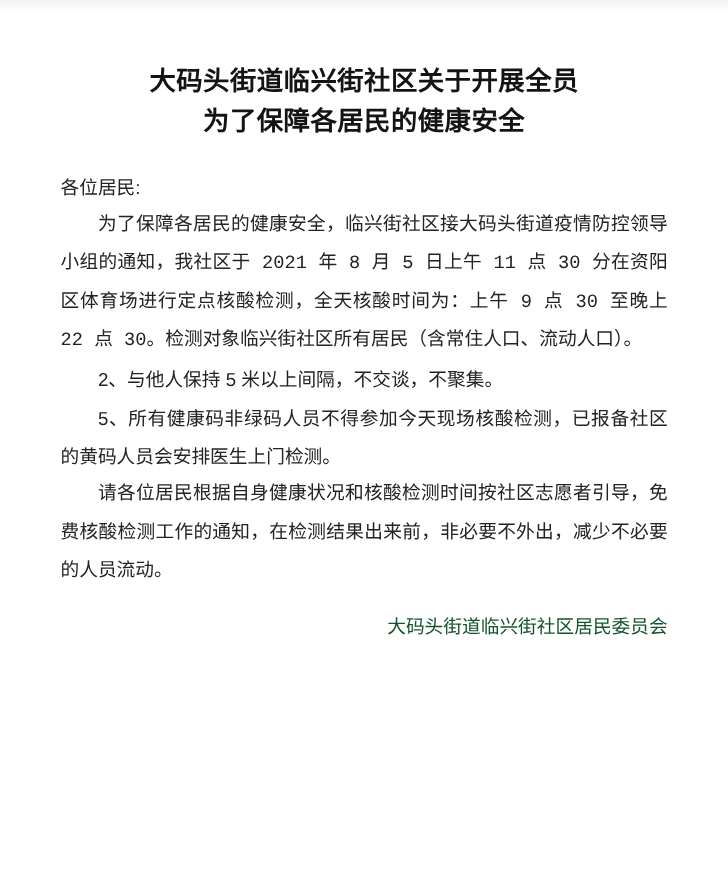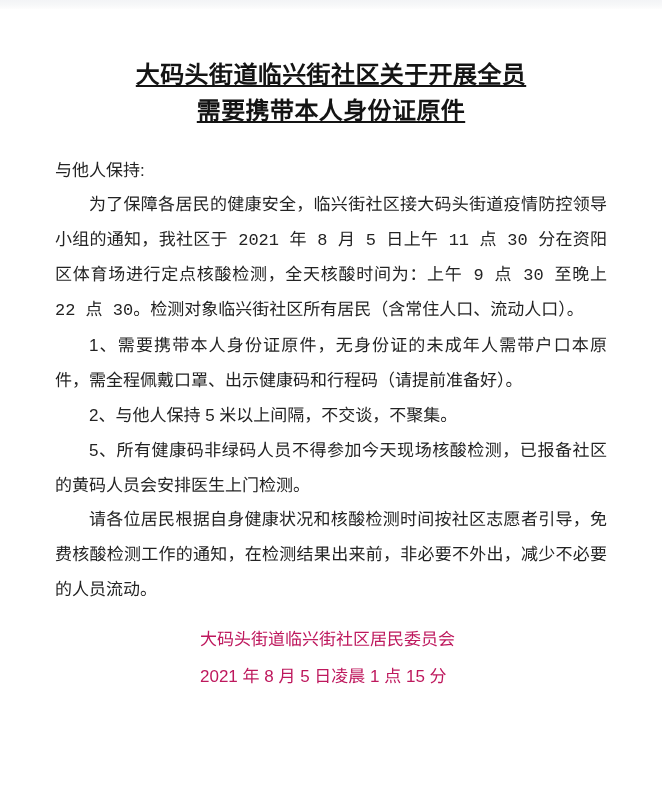--- a/index.html
+++ b/index.html
@@ -41,21 +41,20 @@
   
   .doc-title {
     margin: 0;
     padding-top: 57px;
     text-align: center;
     font-size: 24px;
     font-weight: bold;
     line-height: 36px;
     letter-spacing: 0.4px;
     color: #141414;
-    text-decoration: underline;
   }
   .doc-title .title-line {
     display: block;
     white-space: nowrap;
   }
 
   
   .body-block {
     margin-top: 24px;
     font-size: 17px;
@@ -79,53 +78,51 @@
   .para-item {
     margin: 0;
     text-indent: 2em;
   }
 
   
   .sign-block {
     margin-top: 13px;
     font-size: 17px;
     line-height: 37px;
-    color: #be185d;
-    text-align: left;
+    color: #14532d;
+    text-align: right;
     padding-left: 145px;
   }
   .sign-line {
     display: block;
     white-space: nowrap;
   }
 </style>
 </head>
 <body>
 
 <div class="top-strip"></div>
 
 <div class="page">
 
   <h1 class="doc-title">
     <span class="title-line">大码头街道临兴街社区关于开展全员</span>
-    <span class="title-line">需要携带本人身份证原件</span>
+    <span class="title-line">为了保障各居民的健康安全</span>
   </h1>
 
   <div class="body-block">
 
-    <p class="salutation">与他人保持:</p>
+    <p class="salutation">各位居民:</p>
 
     <p class="para">为了保障各居民的健康安全，临兴街社区接大码头街道疫情防控领导小组的通知，我社区于 2021 年 8 月 5 日上午 11 点 30 分在资阳区体育场进行定点核酸检测，全天核酸时间为：上午 9 点 30 至晚上 22 点 30。检测对象临兴街社区所有居民（含常住人口、流动人口）。</p>
 
-    <p class="para-item">1、需要携带本人身份证原件，无身份证的未成年人需带户口本原件，需全程佩戴口罩、出示健康码和行程码（请提前准备好）。</p>
     <p class="para-item">2、与他人保持 5 米以上间隔，不交谈，不聚集。</p>
     <p class="para-item">5、所有健康码非绿码人员不得参加今天现场核酸检测，已报备社区的黄码人员会安排医生上门检测。</p>
 
     <p class="para">请各位居民根据自身健康状况和核酸检测时间按社区志愿者引导，免费核酸检测工作的通知，在检测结果出来前，非必要不外出，减少不必要的人员流动。</p>
 
   </div>
 
   <div class="sign-block">
     <span class="sign-line">大码头街道临兴街社区居民委员会</span>
-    <span class="sign-line">2021 年 8 月 5 日凌晨 1 点 15 分</span>
   </div>
 
 </div>
 
 </body></html>

